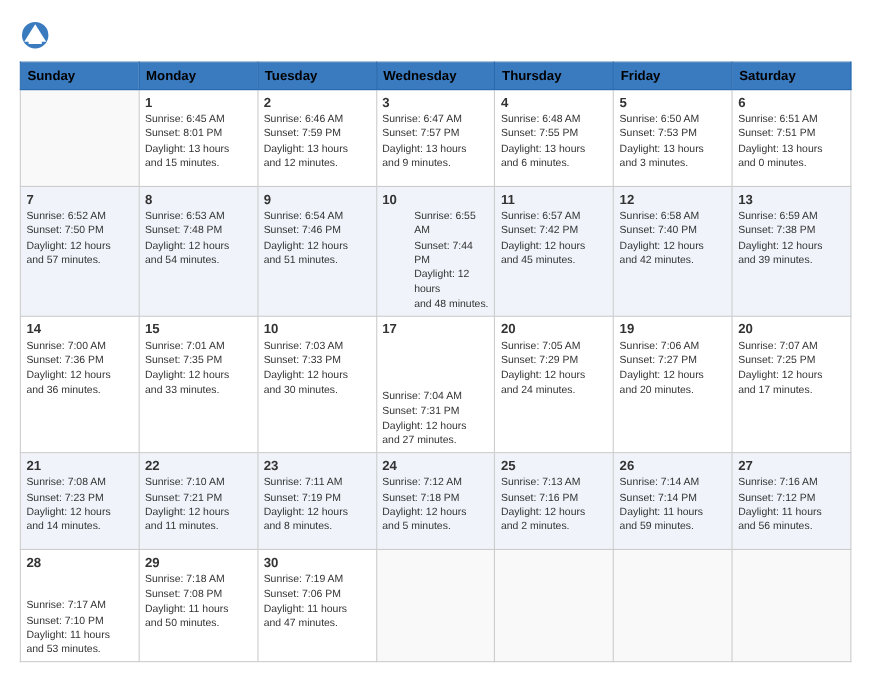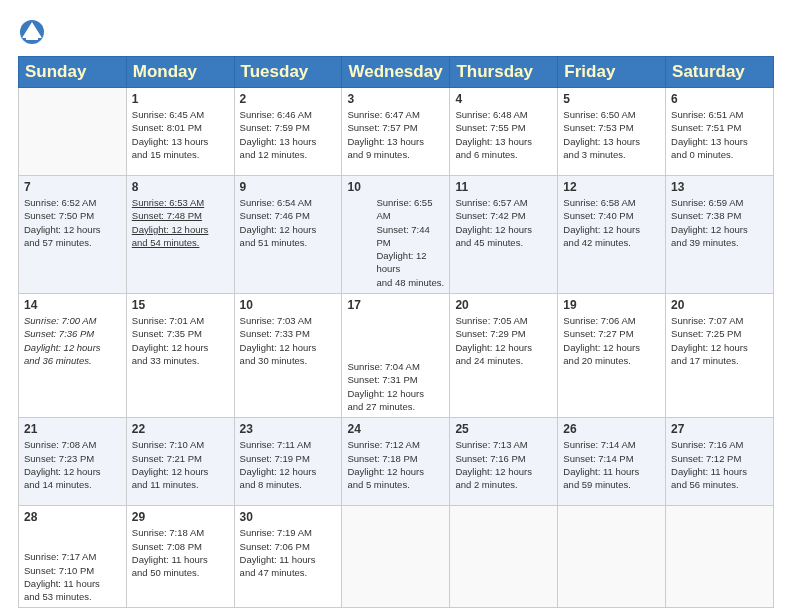--- a/index.html
+++ b/index.html
@@ -58,22 +58,22 @@
       font-size: 15px;
       color: #555;
     }
     .calendar {
       width: 100%;
       border-collapse: collapse;
       border: 1px solid #ccc;
     }
     .calendar th {
       background: #3a7abf;
-      color: #fef9c3;
-      font-size: 17px;
+      color: #000000;
+      font-size: 12px;
       font-weight: bold;
       padding: 5px 6px;
       text-align: left;
       border: 1px solid #2a6aaf;
     }
     .calendar td {
       vertical-align: top;
       border: 1px solid #ccc;
       padding: 4px 5px;
       width: 108px;
@@ -182,21 +182,21 @@
         <tr class="row-alt">
           <td>
             <span class="day-num">7</span>
             <div class="day-info" style="white-space: pre-line;">Sunrise: 6:52 AM
 Sunset: 7:50 PM
 Daylight: 12 hours
 and 57 minutes.</div>
           </td>
           <td>
             <span class="day-num">8</span>
-            <div class="day-info" style="white-space: pre-line; text-decoration: underline;">Sunrise: 6:53 AM
+            <div class="day-info" style="white-space: pre-line;">Sunrise: 6:53 AM
 Sunset: 7:48 PM
 Daylight: 12 hours
 and 54 minutes.</div>
           </td>
           <td>
             <span class="day-num">9</span>
             <div class="day-info" style="white-space: pre-line;">Sunrise: 6:54 AM
 Sunset: 7:46 PM
 Daylight: 12 hours
 and 51 minutes.</div>
@@ -226,21 +226,21 @@
             <span class="day-num">13</span>
             <div class="day-info" style="white-space: pre-line;">Sunrise: 6:59 AM
 Sunset: 7:38 PM
 Daylight: 12 hours
 and 39 minutes.</div>
           </td>
         </tr>
         <tr>
           <td>
             <span class="day-num">14</span>
-            <div class="day-info" style="white-space: pre-line; font-style: italic;">Sunrise: 7:00 AM
+            <div class="day-info" style="white-space: pre-line;">Sunrise: 7:00 AM
 Sunset: 7:36 PM
 Daylight: 12 hours
 and 36 minutes.</div>
           </td>
           <td>
             <span class="day-num">15</span>
             <div class="day-info" style="white-space: pre-line;">Sunrise: 7:01 AM
 Sunset: 7:35 PM
 Daylight: 12 hours
 and 33 minutes.</div>

